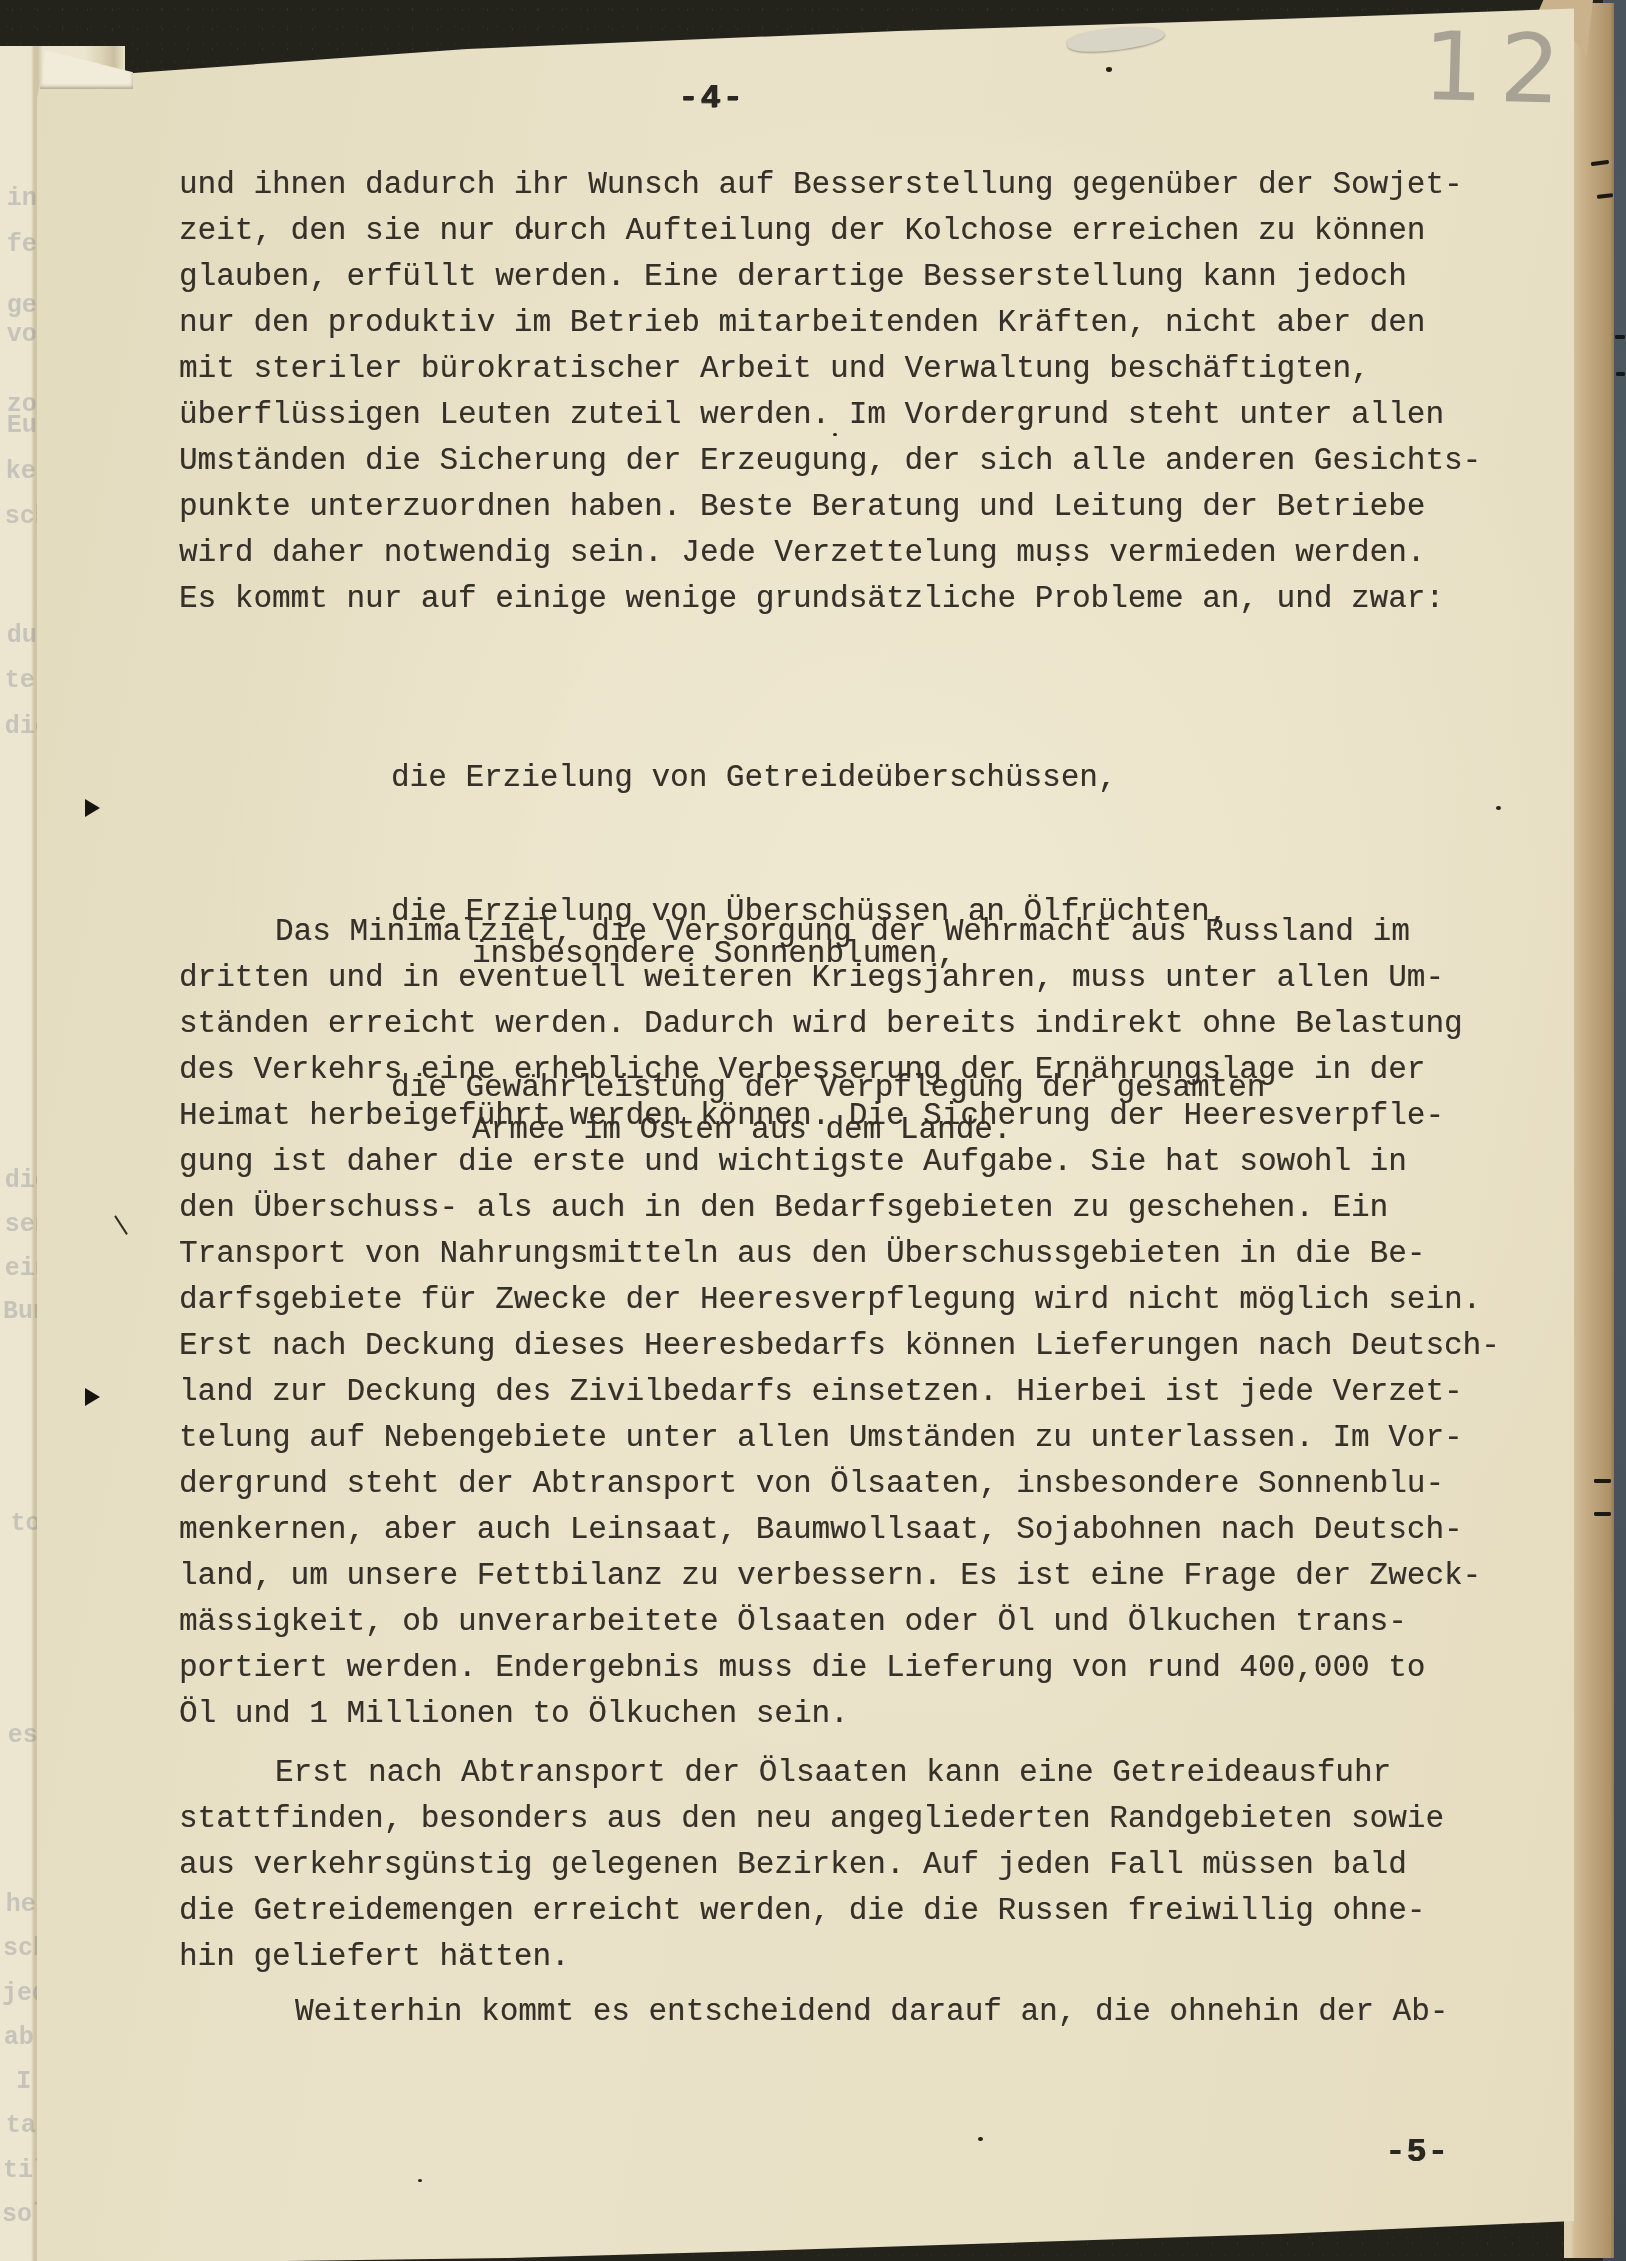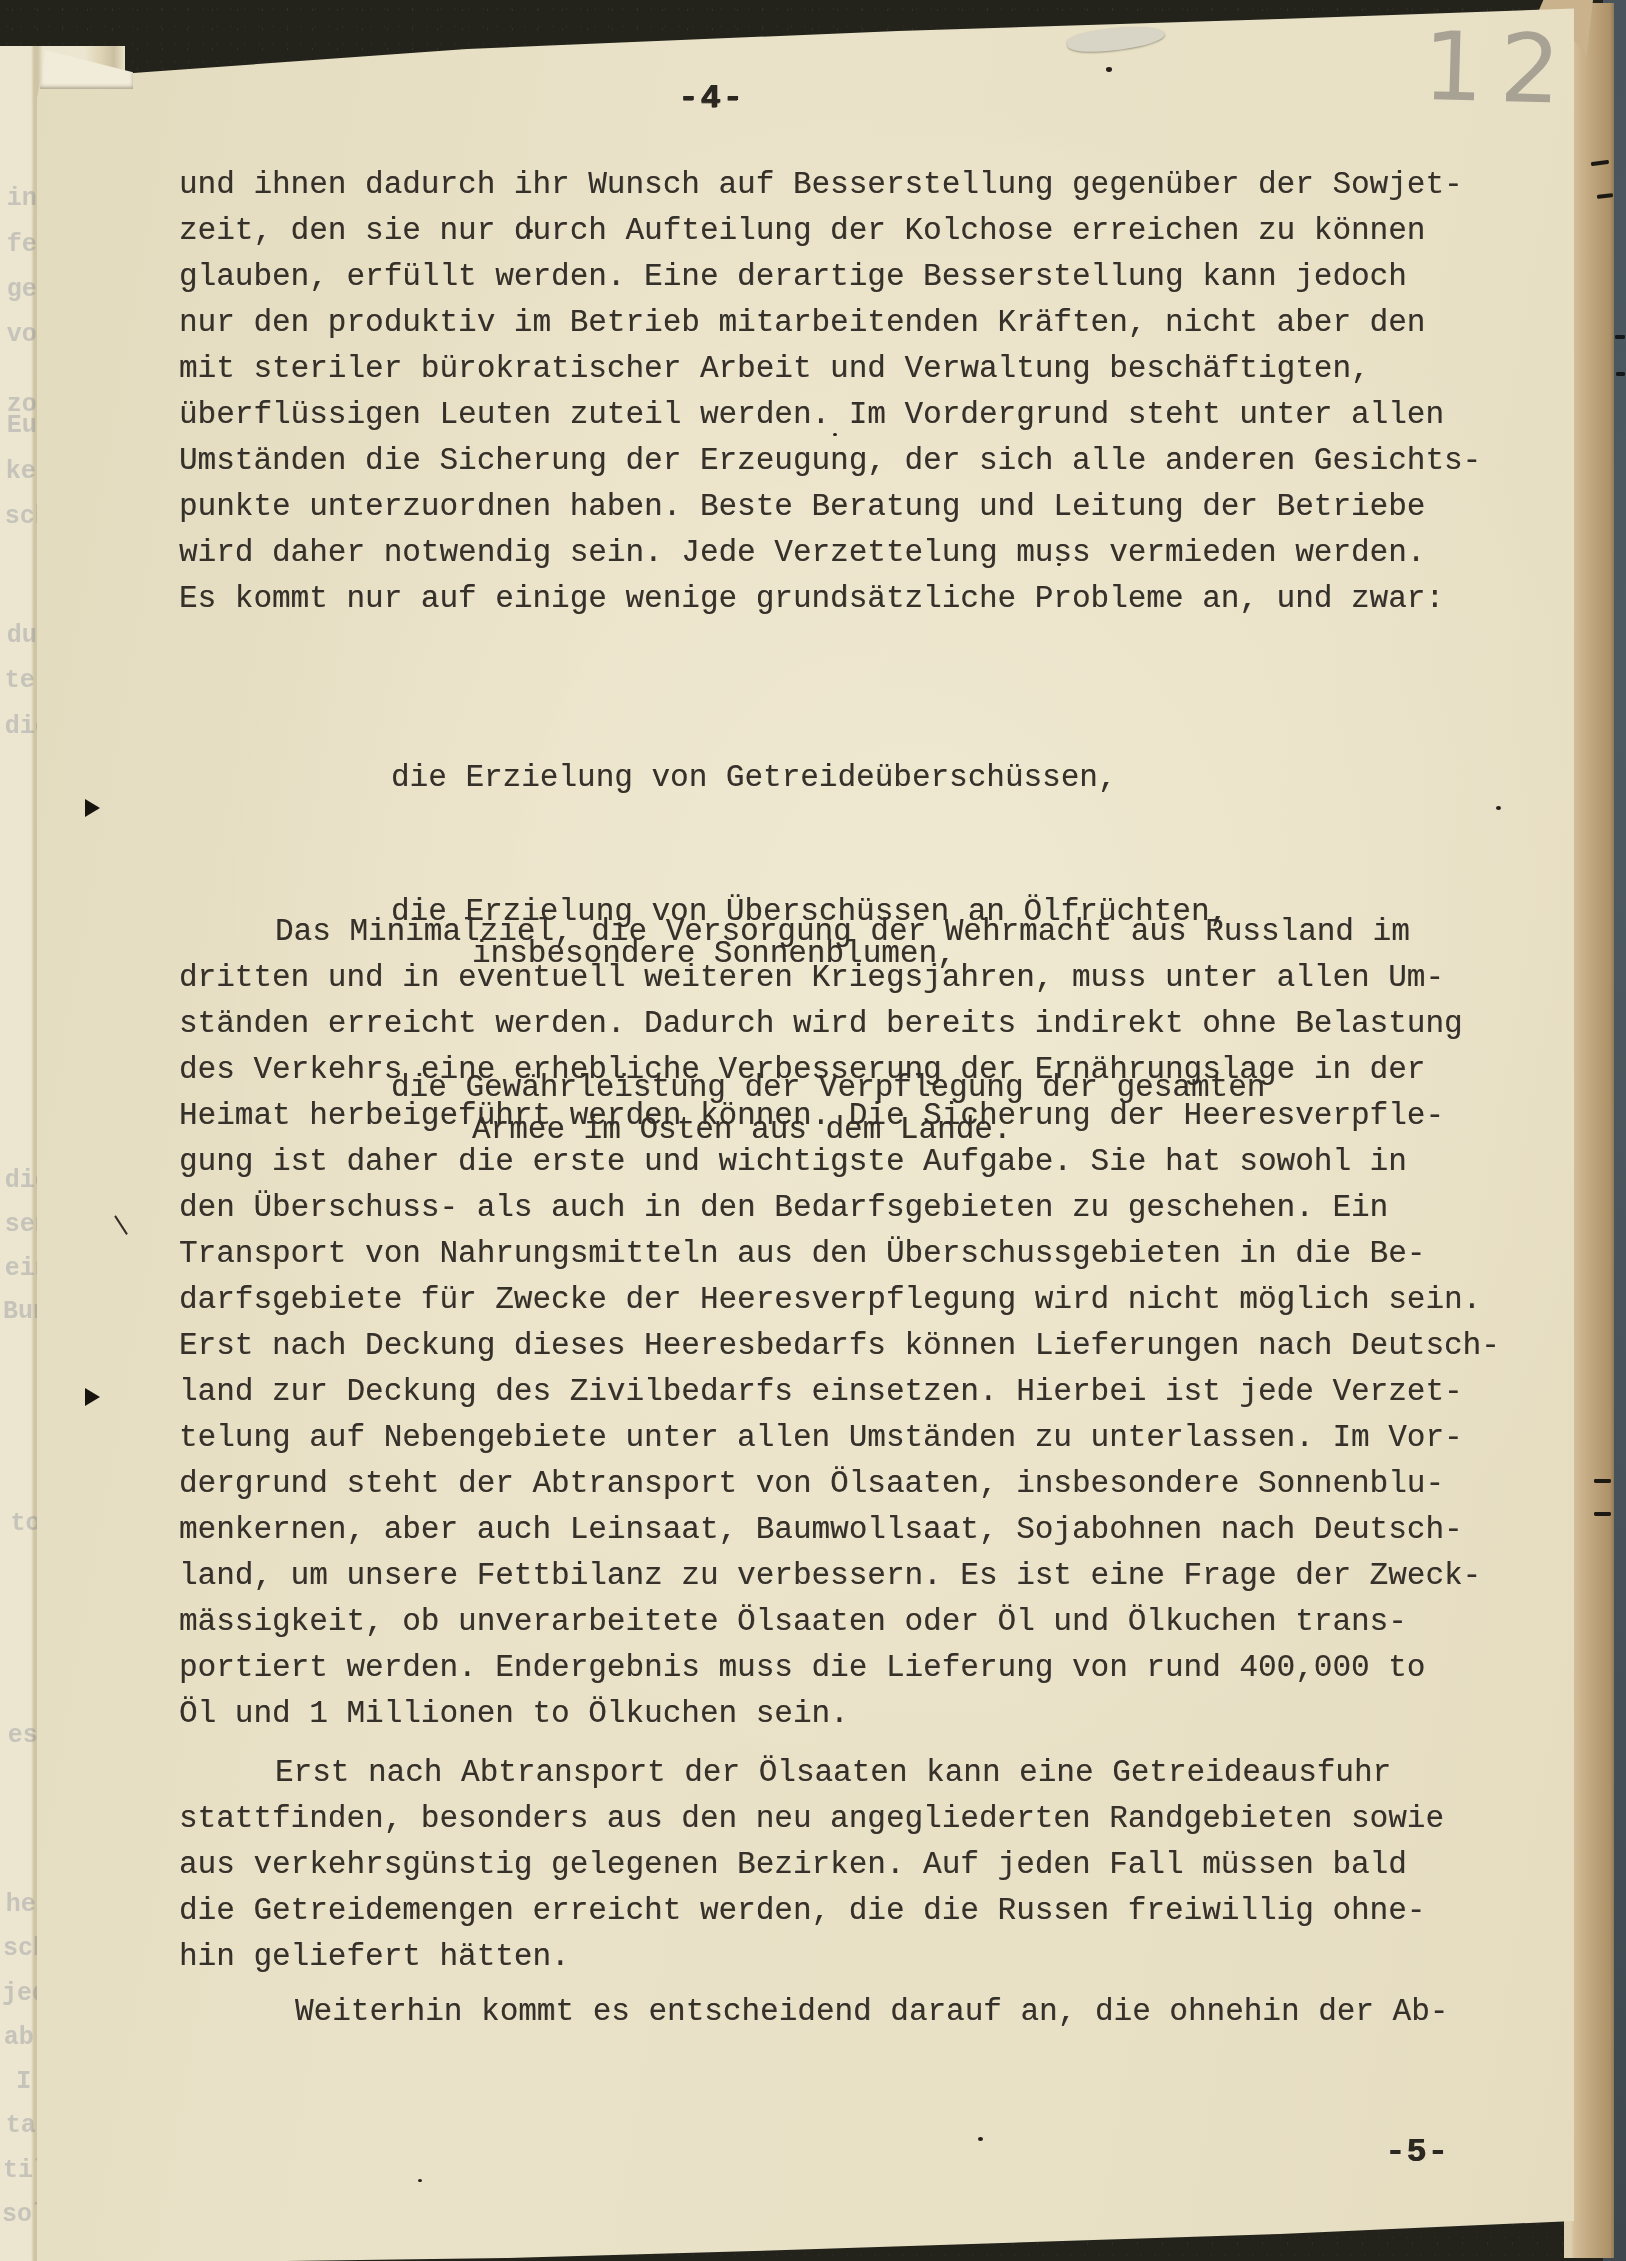--- a/index.html
+++ b/index.html
@@ -85,21 +85,21 @@
 </style>
 </head>
 <body>
 
 <div class="abs" id="slate"></div>
 <div class="abs" id="tan-edge"></div>
 <div class="abs" id="torn-scrap"></div>
 <div class="abs" id="left-page">
     <div class="frag" style="left: 6.7px; top: 138px;">in</div>
     <div class="frag" style="left: 6.7px; top: 184px;">fe</div>
-    <div class="frag" style="left: 6.7px; top: 229px;">ge</div>
+    <div class="frag" style="left: 6.7px; top: 245px;">ge</div>
     <div class="frag" style="left: 6.7px; top: 274px;">vo</div>
     <div class="frag" style="left: 6.7px; top: 320px; margin-top: 24px;">zo</div>
     <div class="frag" style="left: 6.7px; top: 365px;">Eu</div>
     <div class="frag" style="left: 5.7px; top: 411px;">ket</div>
     <div class="frag" style="left: 4.8px; top: 456px;">sch</div>
     <div class="frag" style="left: 6.7px; top: 575px;">du</div>
     <div class="frag" style="left: 4.8px; top: 620px;">ter</div>
     <div class="frag" style="left: 4.8px; top: 666px;">die</div>
     <div class="frag" style="left: 4.8px; top: 1120px;">die</div>
     <div class="frag" style="left: 4.8px; top: 1164px;">sen</div>

